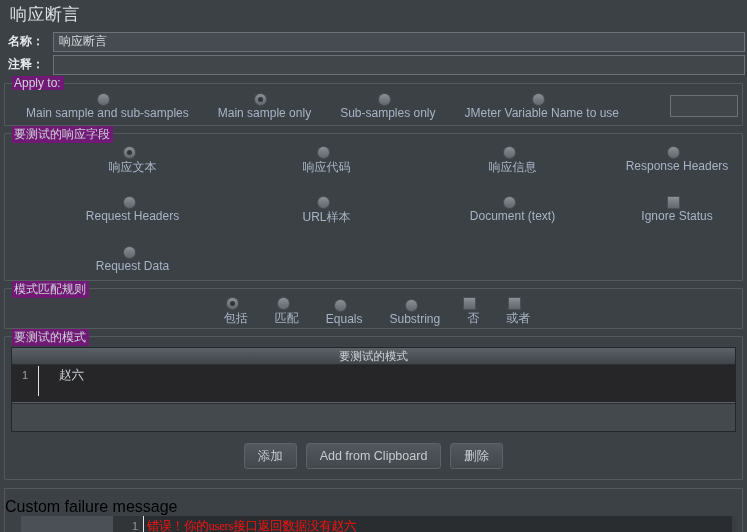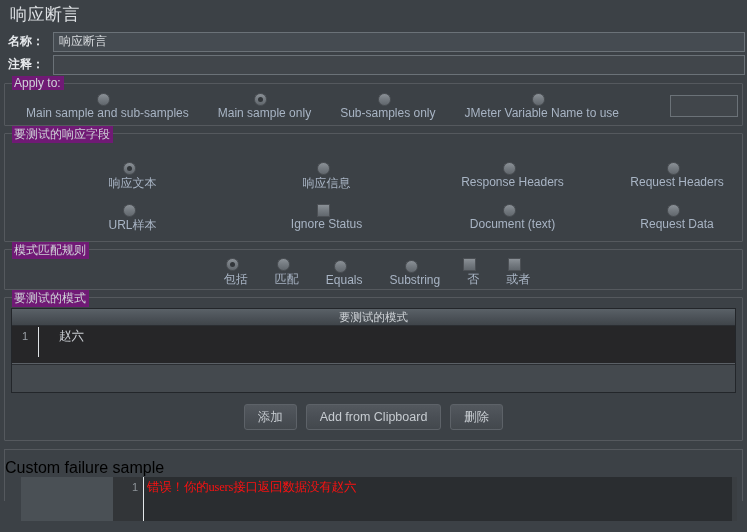--- a/index.html
+++ b/index.html
@@ -127,24 +127,23 @@
     margin-right: -2px;
     padding: 0 4px;
     font-family: "Liberation Sans", sans-serif;
     outline: none;
   }
 
   
   .rf-grid {
     display: grid;
     grid-template-columns: 220px 168px 204px 1fr;
-    row-gap: 12px;
+    row-gap: 20px;
     padding-left: 8px;
     padding-top: 2px;
-    margin-top: 16px;
   }
 
   
   .match-row {
     display: flex;
     align-items: center;
     justify-content: center;
     height: 22px;
     padding-top: 6px;
     padding-bottom: 2px;
@@ -323,42 +322,46 @@
   <div class="group">
     <span class="legend">要测试的响应字段</span>
     <div class="rf-grid">
 
       <label class="opt">
         <span class="radio on"></span>
         <span class="lbl">响应文本</span>
       </label>
       <label class="opt">
         <span class="radio"></span>
+        <span class="lbl">响应代码</span>
+      </label>
+      <label class="opt">
+        <span class="radio"></span>
         <span class="lbl">响应信息</span>
       </label>
       <label class="opt">
         <span class="radio"></span>
         <span class="lbl">Response Headers</span>
       </label>
 
       <label class="opt">
         <span class="radio"></span>
         <span class="lbl">Request Headers</span>
       </label>
       <label class="opt">
         <span class="radio"></span>
         <span class="lbl">URL样本</span>
+      </label>
+      <label class="opt">
+        <span class="radio"></span>
+        <span class="lbl">Document (text)</span>
       </label>
       <label class="opt">
         <span class="check"></span>
         <span class="lbl">Ignore Status</span>
-      </label>
-      <label class="opt">
-        <span class="radio"></span>
-        <span class="lbl">Document (text)</span>
       </label>
 
       <label class="opt">
         <span class="radio"></span>
         <span class="lbl">Request Data</span>
       </label>
     </div>
   </div>
 
   <div class="group">
@@ -407,21 +410,21 @@
     </div>
 
     <div class="btn-row">
       <button class="btn">添加</button>
       <button class="btn">Add from Clipboard</button>
       <button class="btn">删除</button>
     </div>
   </div>
 
   <div class="cfm-group">
-    <span class="legend">Custom failure sample</span>
+    <span class="legend">Custom failure message</span>
     <div class="cfm-body">
       <div class="cfm-left"></div>
       <div class="cfm-gutter">1</div>
       <div class="cfm-editor">
         <div class="cfm-text">错误！你的users接口返回数据没有赵六</div>
         <div class="cfm-scroll"></div>
       </div>
     </div>
   </div>
 

